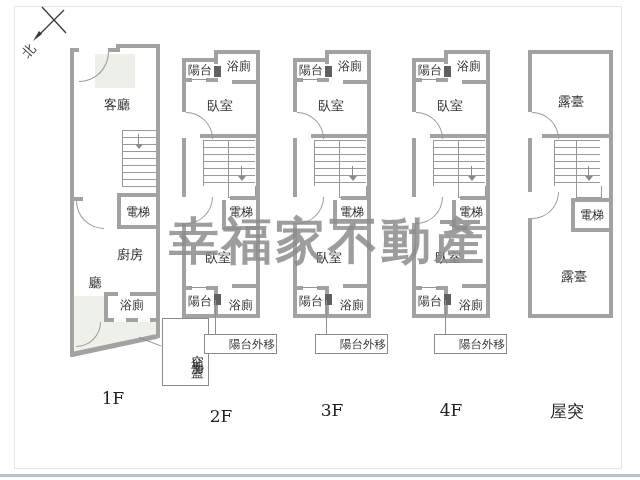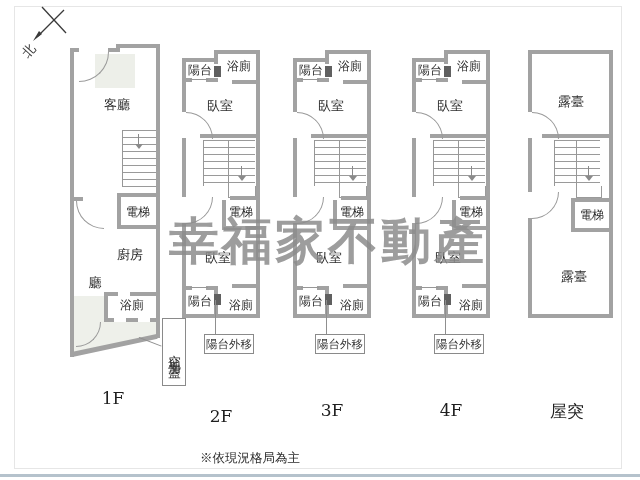--- a/index.html
+++ b/index.html
@@ -17,21 +17,21 @@
   .landing{position:absolute;border:1px solid #9a9a9a;border-top:none;}
   .arc{position:absolute;}
   .arc.br{border-right:1px solid #9a9a9a;border-bottom:1px solid #9a9a9a;border-radius:0 0 100% 0;}
   .arc.bl{border-left:1px solid #9a9a9a;border-bottom:1px solid #9a9a9a;border-radius:0 0 0 100%;}
   .arc.tr{border-top:1px solid #9a9a9a;border-right:1px solid #9a9a9a;border-radius:0 100% 0 0;}
   .rl{position:absolute;font-size:13px;color:#2b2b2b;white-space:nowrap;transform:translate(-50%,-50%);z-index:5;}
   .rl.sm{font-size:12px;}
   .sarrow{position:absolute;width:1px;height:12px;background:#8a8a8a;}
   .sarrow::after{content:"";position:absolute;left:-3.5px;top:10px;border:4px solid transparent;border-top:5px solid #8a8a8a;}
   .note-box{position:absolute;border:1px solid #8a8a8a;background:#fff;color:#333;
-            display:flex;align-items:center;justify-content:center;z-index:20;font-size:11.5px;white-space:nowrap;}
+            display:flex;align-items:center;justify-content:center;z-index:20;font-size:11.5px;white-space:nowrap;padding-left:23px;}
   .note-box.vert{writing-mode:vertical-rl;letter-spacing:4px;font-size:12.5px;}
   .leader{position:absolute;background:#8f8f8f;z-index:19;}
   .floor-label{position:absolute;transform:translateX(-50%);font-size:17px;color:#1f1f1f;white-space:nowrap;}
   .footnote{position:absolute;transform:translateX(-50%);font-size:12.5px;color:#2b2b2b;white-space:nowrap;}
   #watermark{position:absolute;left:160px;top:208px;width:336px;text-align:center;font-size:50px;font-weight:bold;
              letter-spacing:3px;color:#8c8c8c;opacity:.85;z-index:50;white-space:nowrap;}
 </style>
 </head>
 <body>
 
@@ -114,21 +114,20 @@
     <div class="arc br" style="left:4px;top:142px;width:26px;height:26px;"></div>
 
     <div class="rl" style="left:43px;top:52px;">露臺</div>
     <div class="rl sm" style="left:64px;top:165px;">電梯</div>
     <div class="rl" style="left:46px;top:227px;">露臺</div>
   </div>
 
   <div class="floor-label" style="left:113px;top:388px;">1F</div>
   <div class="floor-label" style="left:567px;top:400px;">屋突</div>
 
-  <div class="footnote" style="left:250px;top:450px;">※依現況格局為主</div>
 
   <div id="watermark">幸福家不動產</div>
 
   <div class="bottom-edge"></div>
 <div class="unit" style="top: 50px; width: 78px; height: 370px; left: 182px;">
 
       <div class="wall" style="left:32px;top:0;width:46px;height:4px;"></div>
       <div class="wall" style="left:74px;top:0;width:4px;height:268px;"></div>
       <div class="wall" style="left:0;top:8px;width:36px;height:4px;"></div>
       <div class="wall" style="left:0;top:8px;width:4px;height:54px;"></div>

